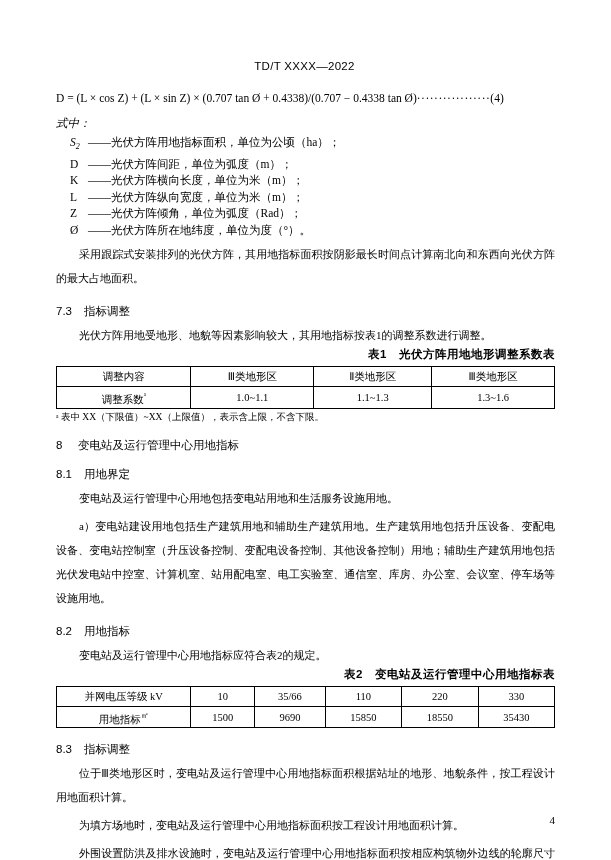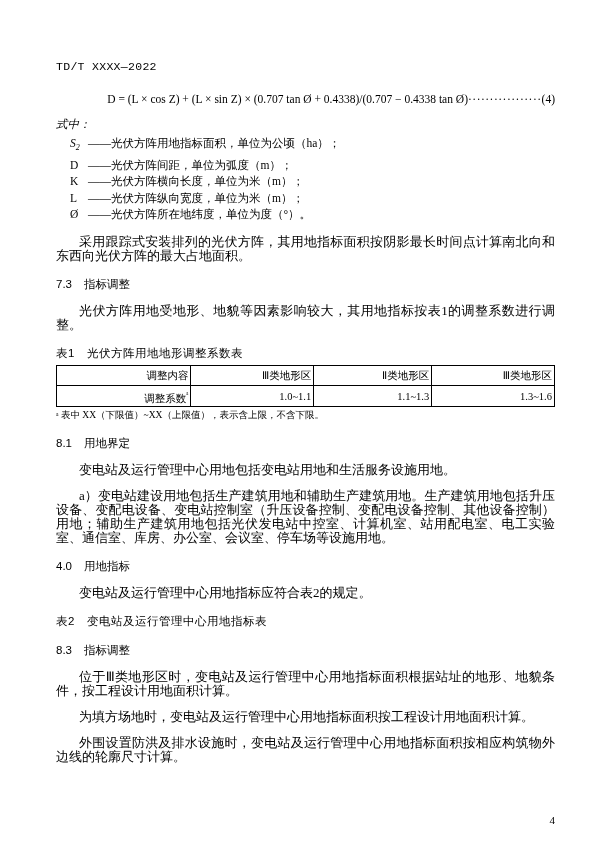--- a/index.html
+++ b/index.html
@@ -16,29 +16,29 @@
     overflow: hidden;
   }
   .page {
     position: relative;
     width: 611px;
     height: 860px;
     box-sizing: border-box;
     padding: 0 56px;
   }
   .std-no {
-    text-align: left;
-    font-family: Liberation Mono, monospace;
+    text-align: center;
+    font-family: Liberation Sans, sans-serif;
     font-size: 11.5px;
     letter-spacing: 0.3px;
     padding-top: 60px;
     padding-right: 2px;
   }
   .formula {
-    text-align: right;
+    text-align: left;
     font-size: 11.5px;
     margin-top: 20px;
     font-family: "Liberation Serif", serif;
     white-space: nowrap;
   }
   .formula .dots { letter-spacing: 0.5px; }
   .shiz {
     margin-top: 12px;
     font-size: 11.5px;
     font-style: italic;
@@ -52,55 +52,54 @@
     white-space: nowrap;
     padding-left: 14px;
   }
   .defitem .sym {
     display: inline-block;
     min-width: 18px;
     font-family: "Liberation Serif", serif;
   }
   .defitem .sym.ital { font-style: italic; }
   .para {
-    font-size: 13px;
-    line-height: 14px;
+    font-size: 11px;
+    line-height: 24px;
     text-indent: 23px;
-    margin-top: 12px;
+    margin-top: 4px;
     text-align: justify;
   }
   .sec-h {
     font-size: 11.5px;
     font-weight: normal;
     margin-top: 14px;
     font-family: "Liberation Sans", sans-serif;
   }
   .sec-h .num {
     display: inline-block;
     min-width: 28px;
   }
   .sec-h.big .num { min-width: 22px; }
   .tbl-cap {
-    text-align: left;
-    font-size: 11.5px;
-    font-weight: normal;
-    margin-top: 14px;
+    text-align: right;
+    font-size: 11.5px;
+    font-weight: bold;
     margin-bottom: 4px;
     font-family: "Liberation Sans", sans-serif;
     letter-spacing: 0.5px;
   }
   table {
     border-collapse: collapse;
     width: 100%;
     font-size: 10.5px;
     font-family: "Liberation Serif", serif;
   }
   table td {
     border: 1px solid #000;
-    text-align: right;
+    text-align: center;
     padding: 2px 2px;
     height: 15px;
     line-height: 13px;
   }
   table td.lead { width: 27%; }
   .tbl-note {
     font-size: 9.5px;
     margin-top: 2px;
     line-height: 13px;
   }
@@ -124,20 +123,21 @@
     <span>D = (L × cos Z) + (L × sin Z) × (0.707 tan Ø + 0.4338)/(0.707 − 0.4338 tan Ø)</span><span class="dots">·················</span><span>(4)</span>
   </div>
 
   <div class="shiz">式中：</div>
 
   <div class="deflist">
     <div class="defitem"><span class="sym ital">S<sub style="font-size:8px;">2</sub></span><span>——光伏方阵用地指标面积，单位为公顷（ha）；</span></div>
     <div class="defitem"><span class="sym">D</span><span>——光伏方阵间距，单位为弧度（m）；</span></div>
     <div class="defitem"><span class="sym">K</span><span>——光伏方阵横向长度，单位为米（m）；</span></div>
     <div class="defitem"><span class="sym">L</span><span>——光伏方阵纵向宽度，单位为米（m）；</span></div>
+    <div class="defitem"><span class="sym">Z</span><span>——光伏方阵倾角，单位为弧度（Rad）；</span></div>
     <div class="defitem"><span class="sym">Ø</span><span>——光伏方阵所在地纬度，单位为度（°）。</span></div>
   </div>
 
   <div class="para">采用跟踪式安装排列的光伏方阵，其用地指标面积按阴影最长时间点计算南北向和东西向光伏方阵的最大占地面积。</div>
 
   <div class="sec-h">
     <span class="num">7.3</span><span>指标调整</span>
   </div>
 
   <div class="para">光伏方阵用地受地形、地貌等因素影响较大，其用地指标按表1的调整系数进行调整。</div>
@@ -155,36 +155,59 @@
     <tr>
       <td class="lead"><span>调整系数</span><span class="sup">ᵃ</span></td>
       <td>1.0~1.1</td>
       <td>1.1~1.3</td>
       <td>1.3~1.6</td>
     </tr>
   </tbody>
     </table>
   <div class="tbl-note">ᵃ 表中 XX（下限值）~XX（上限值），表示含上限，不含下限。</div>
 
+  <div class="sec-h big">
+    <span class="num">8</span><span>变电站及运行管理中心用地指标</span>
+  </div>
 
   <div class="sec-h">
     <span class="num">8.1</span><span>用地界定</span>
   </div>
 
   <div class="para">变电站及运行管理中心用地包括变电站用地和生活服务设施用地。</div>
   <div class="para">a）变电站建设用地包括生产建筑用地和辅助生产建筑用地。生产建筑用地包括升压设备、变配电设备、变电站控制室（升压设备控制、变配电设备控制、其他设备控制）用地；辅助生产建筑用地包括光伏发电站中控室、计算机室、站用配电室、电工实验室、通信室、库房、办公室、会议室、停车场等设施用地。</div>
 
   <div class="sec-h">
-    <span class="num">4.0</span><span>用地指标</span>
+    <span class="num">8.2</span><span>用地指标</span>
   </div>
 
   <div class="para">变电站及运行管理中心用地指标应符合表2的规定。</div>
 
   <div class="tbl-cap">表2　变电站及运行管理中心用地指标表</div>
 
+  <table>
+    <tbody>
+        <tr>
+      <td class="lead">并网电压等级 kV</td>
+      <td>10</td>
+      <td>35/66</td>
+      <td>110</td>
+      <td>220</td>
+      <td>330</td>
+    </tr>
+    <tr>
+      <td class="lead"><span>用地指标</span><span class="sup">㎡</span></td>
+      <td>1500</td>
+      <td>9690</td>
+      <td>15850</td>
+      <td>18550</td>
+      <td>35430</td>
+    </tr>
+  </tbody>
+    </table>
 
   <div class="sec-h">
     <span class="num">8.3</span><span>指标调整</span>
   </div>
 
   <div class="para">位于Ⅲ类地形区时，变电站及运行管理中心用地指标面积根据站址的地形、地貌条件，按工程设计用地面积计算。</div>
   <div class="para">为填方场地时，变电站及运行管理中心用地指标面积按工程设计用地面积计算。</div>
   <div class="para">外围设置防洪及排水设施时，变电站及运行管理中心用地指标面积按相应构筑物外边线的轮廓尺寸计算。</div>
 
   <div class="pageno">4</div>

